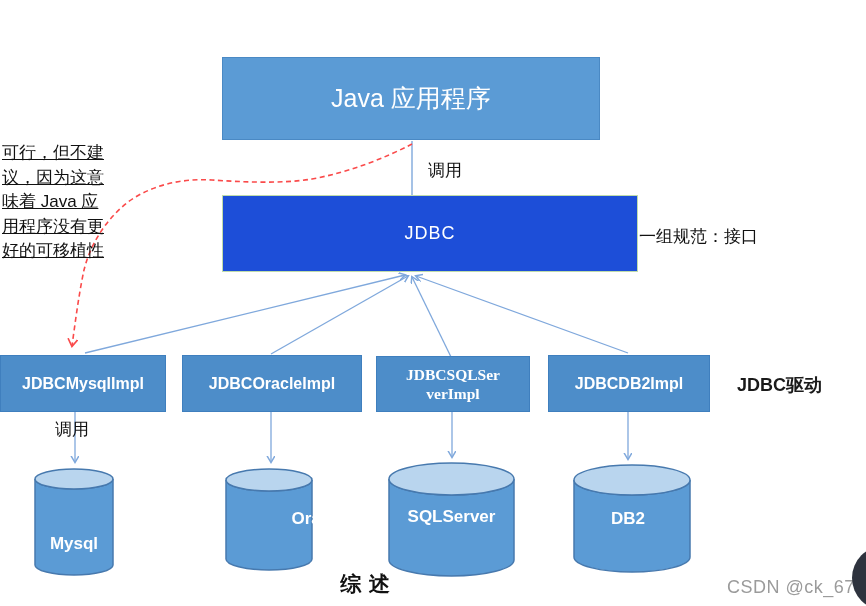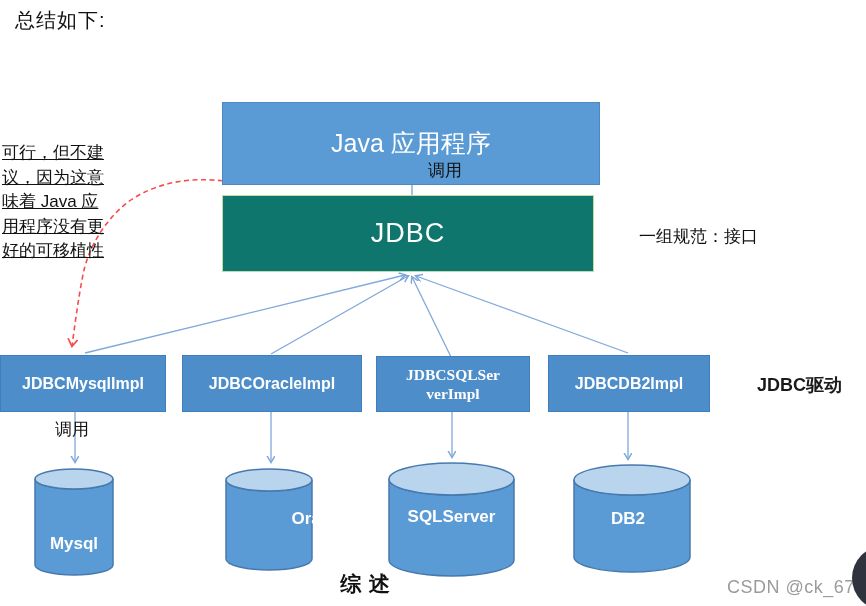--- a/index.html
+++ b/index.html
@@ -13,40 +13,40 @@
 
   .page-title{left:15px;top:7px;font-size:20px;letter-spacing:1px;color:#111;}
   .left-note{
     left:2px;top:141px;width:142px;font-size:17px;line-height:24.5px;
     white-space:pre-line;color:#111;text-decoration:underline;
   }
 
   .node{display:flex;align-items:center;justify-content:center;text-align:center;box-sizing:border-box;}
   .app-box{
     left:222px;top:57px;width:378px;height:83px;
-    background:#5B9BD5;border:1px solid #4a89c4;color:#fff;font-size:25px;margin-top:45px;
+    background:#5B9BD5;border:1px solid #4a89c4;color:#fff;font-size:25px;
   }
   .jdbc-box{
-    left:222px;top:195px;width:372px;height:77px;
-    background:#0f766e;border:1px solid #bfdcab;color:#fff;font-size:27px;letter-spacing:1px;
+    left:222px;top:195px;width:416px;height:77px;
+    background:#1d4ed8;border:1px solid #bfdcab;color:#fff;font-size:18px;letter-spacing:1px;
   }
   .impl-box{
     background:#4D8DC9;border:1px solid #3f7fbe;color:#fff;
     font-size:16px;font-weight:bold;line-height:1.25;
   }
   .impl-1{left:0px;top:355px;width:166px;height:57px;}
   .impl-2{left:182px;top:355px;width:180px;height:57px;}
   .impl-3{left:376px;top:356px;width:154px;height:56px;font-size:15.5px;flex-direction:column;font-family:Liberation Serif, serif;}
   .impl-4{left:548px;top:355px;width:162px;height:57px;}
 
   .small-label{font-size:17px;color:#111;}
   .call-top{left:428px;top:159px;}
   .call-bottom{left:55px;top:418px;}
   .spec-note{left:639px;top:225px;}
-  .driver-label{left:737px;top:373px;font-size:18px;font-weight:bold;margin-left:20px;}
+  .driver-label{left:737px;top:373px;font-size:18px;font-weight:bold;}
 
   .db-label{
     color:#fff;font-weight:bold;font-size:17px;text-align:center;
   }
   .db-1{left:35px;top:534px;width:78px;}
   .db-2{left:226px;top:509px;width:96px;padding-left:44px;}
   .db-3{left:389px;top:507px;width:125px;}
   .db-4{left:574px;top:509px;width:108px;}
 
   .summary{
@@ -101,21 +101,20 @@
     <g stroke="#4779AE" stroke-width="1.5">
       <path d="M389,479 L389,560 A62.5,16 0 0 0 514,560 L514,479 A62.5,16 0 0 1 389,479 Z" fill="#5B9BD5"></path>
       <ellipse cx="451.5" cy="479" rx="62.5" ry="16" fill="#B9D5EE"></ellipse>
     </g>
     <g stroke="#4779AE" stroke-width="1.5">
       <path d="M574,480 L574,557 A58,15 0 0 0 690,557 L690,480 A58,15 0 0 1 574,480 Z" fill="#5B9BD5"></path>
       <ellipse cx="632" cy="480" rx="58" ry="15" fill="#B9D5EE"></ellipse>
     </g>
   </svg>
 
-  <div class="abs page-title">总结如下:</div>
 
   <div class="abs left-note">可行，但不建
 议，因为这意
 味着 Java 应
 用程序没有更
 好的可移植性</div>
 
   <div class="abs node app-box">
     <span>Java 应用程序</span>
   </div>

